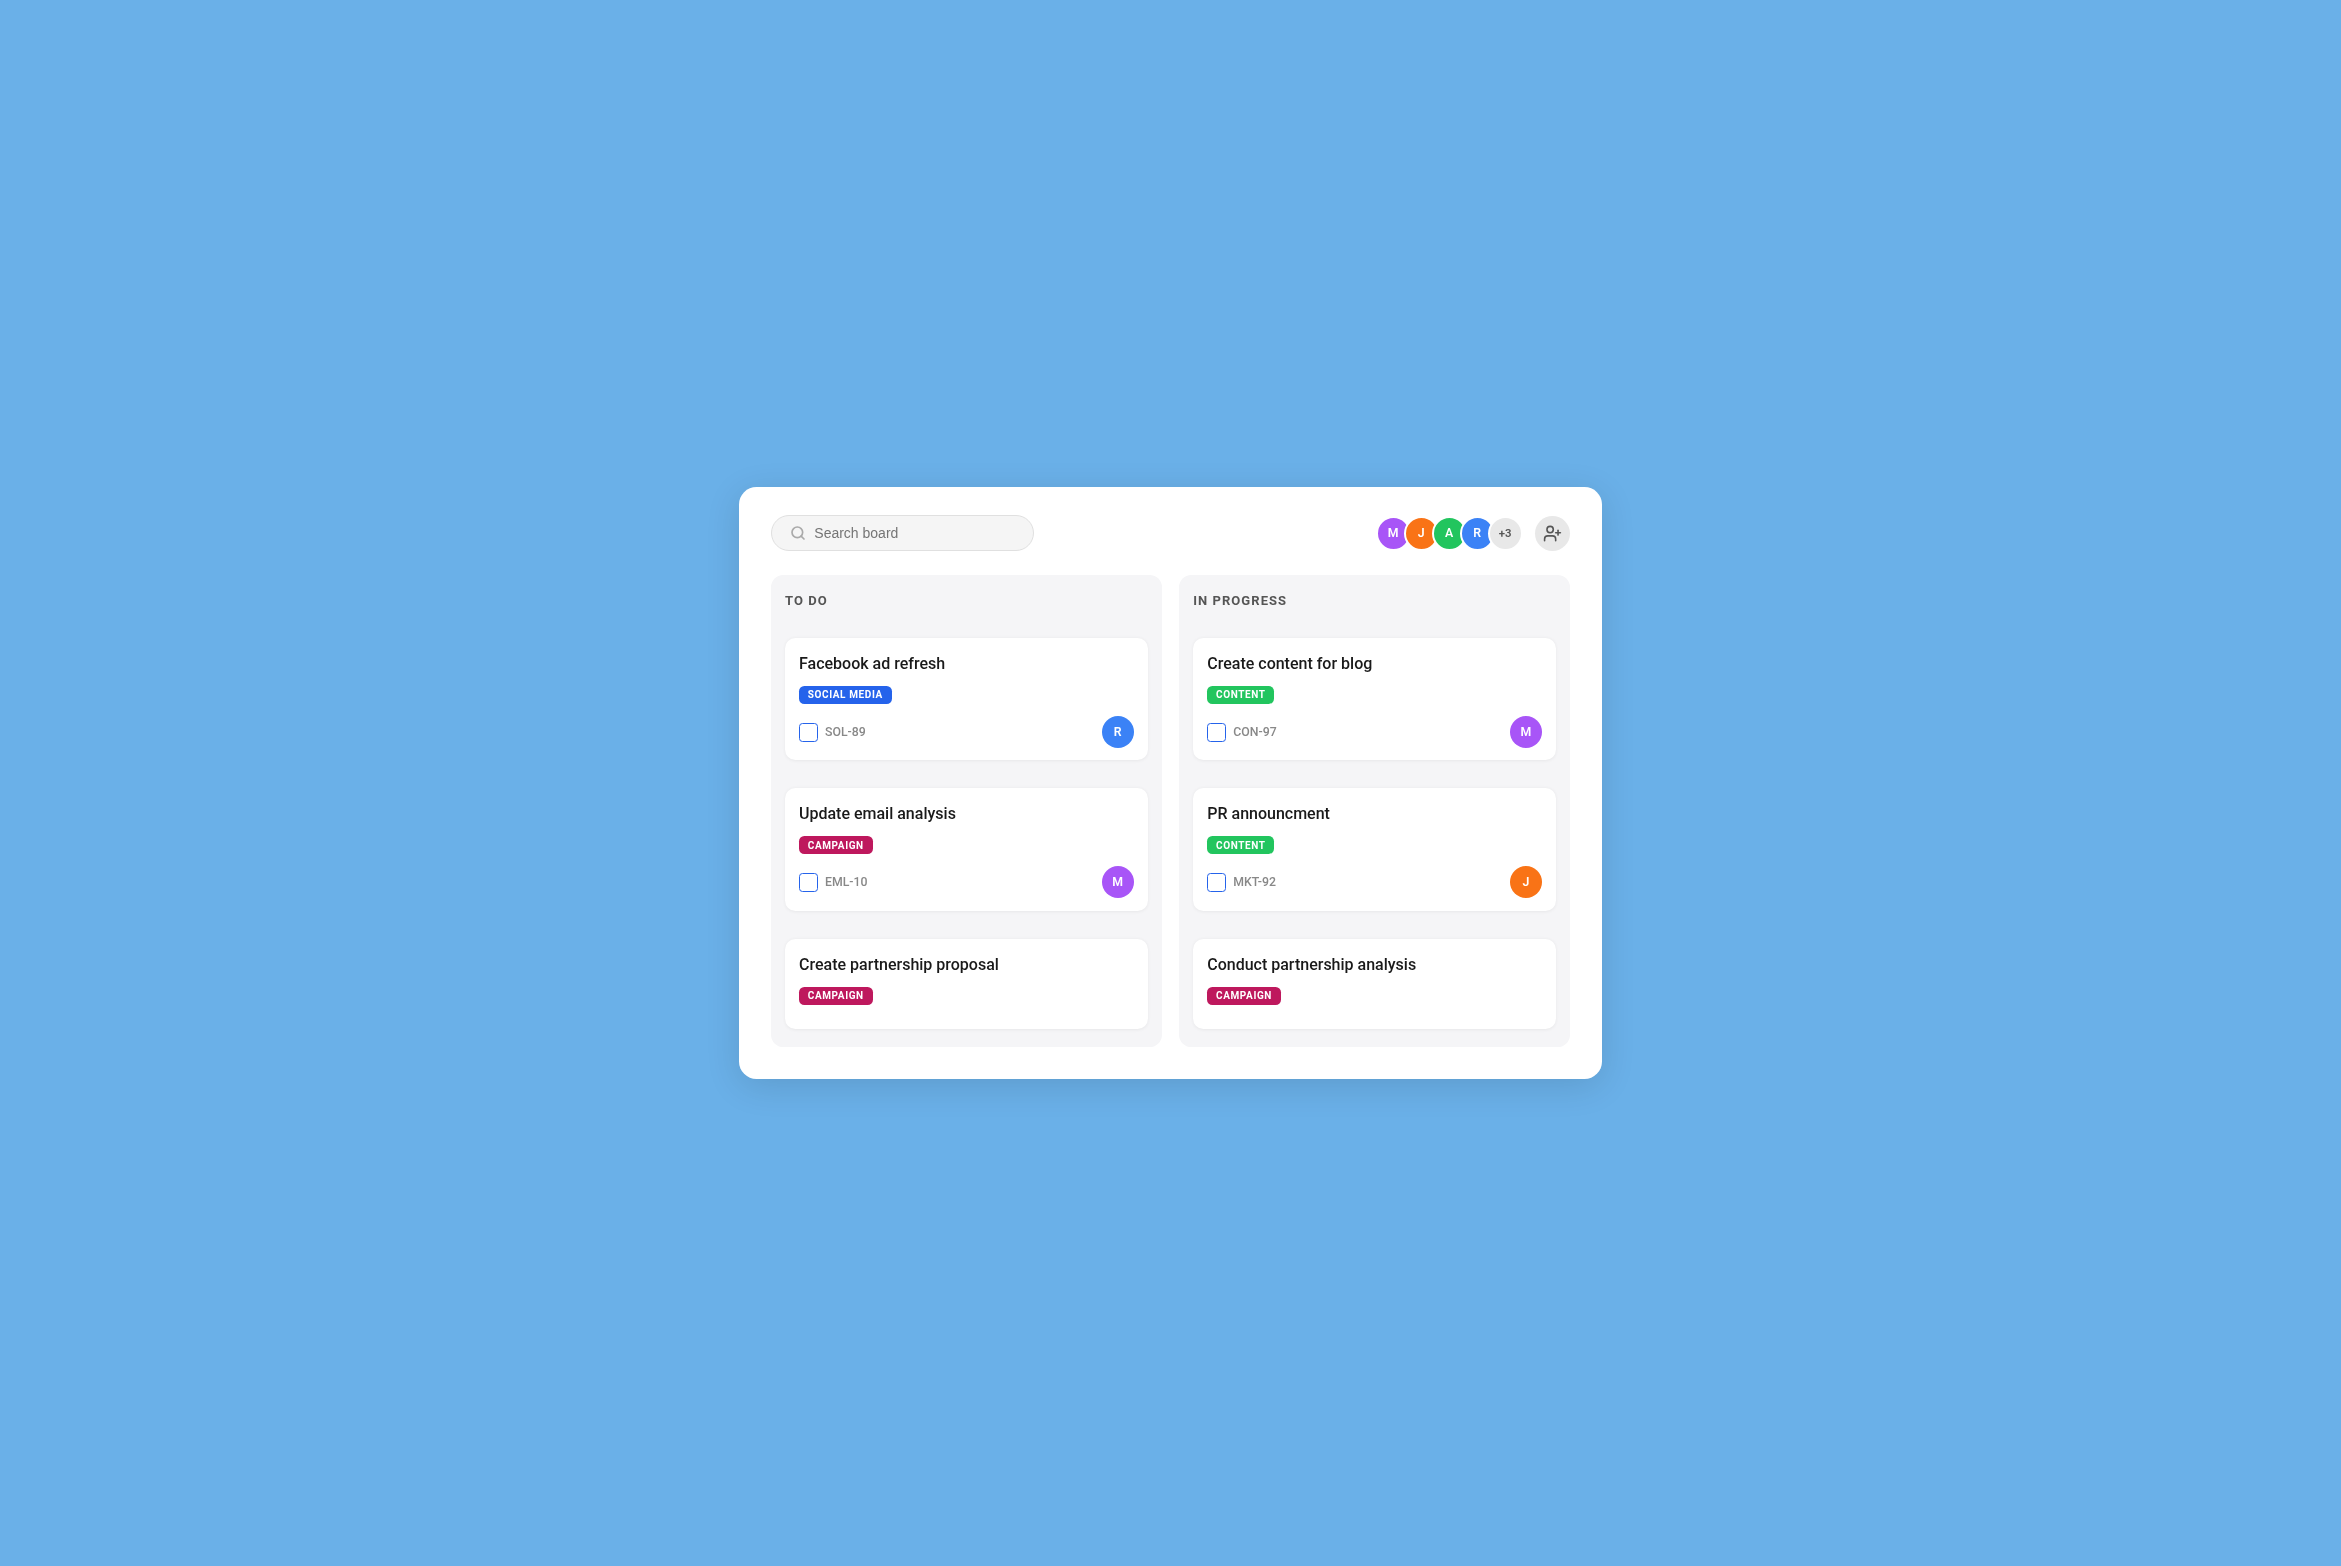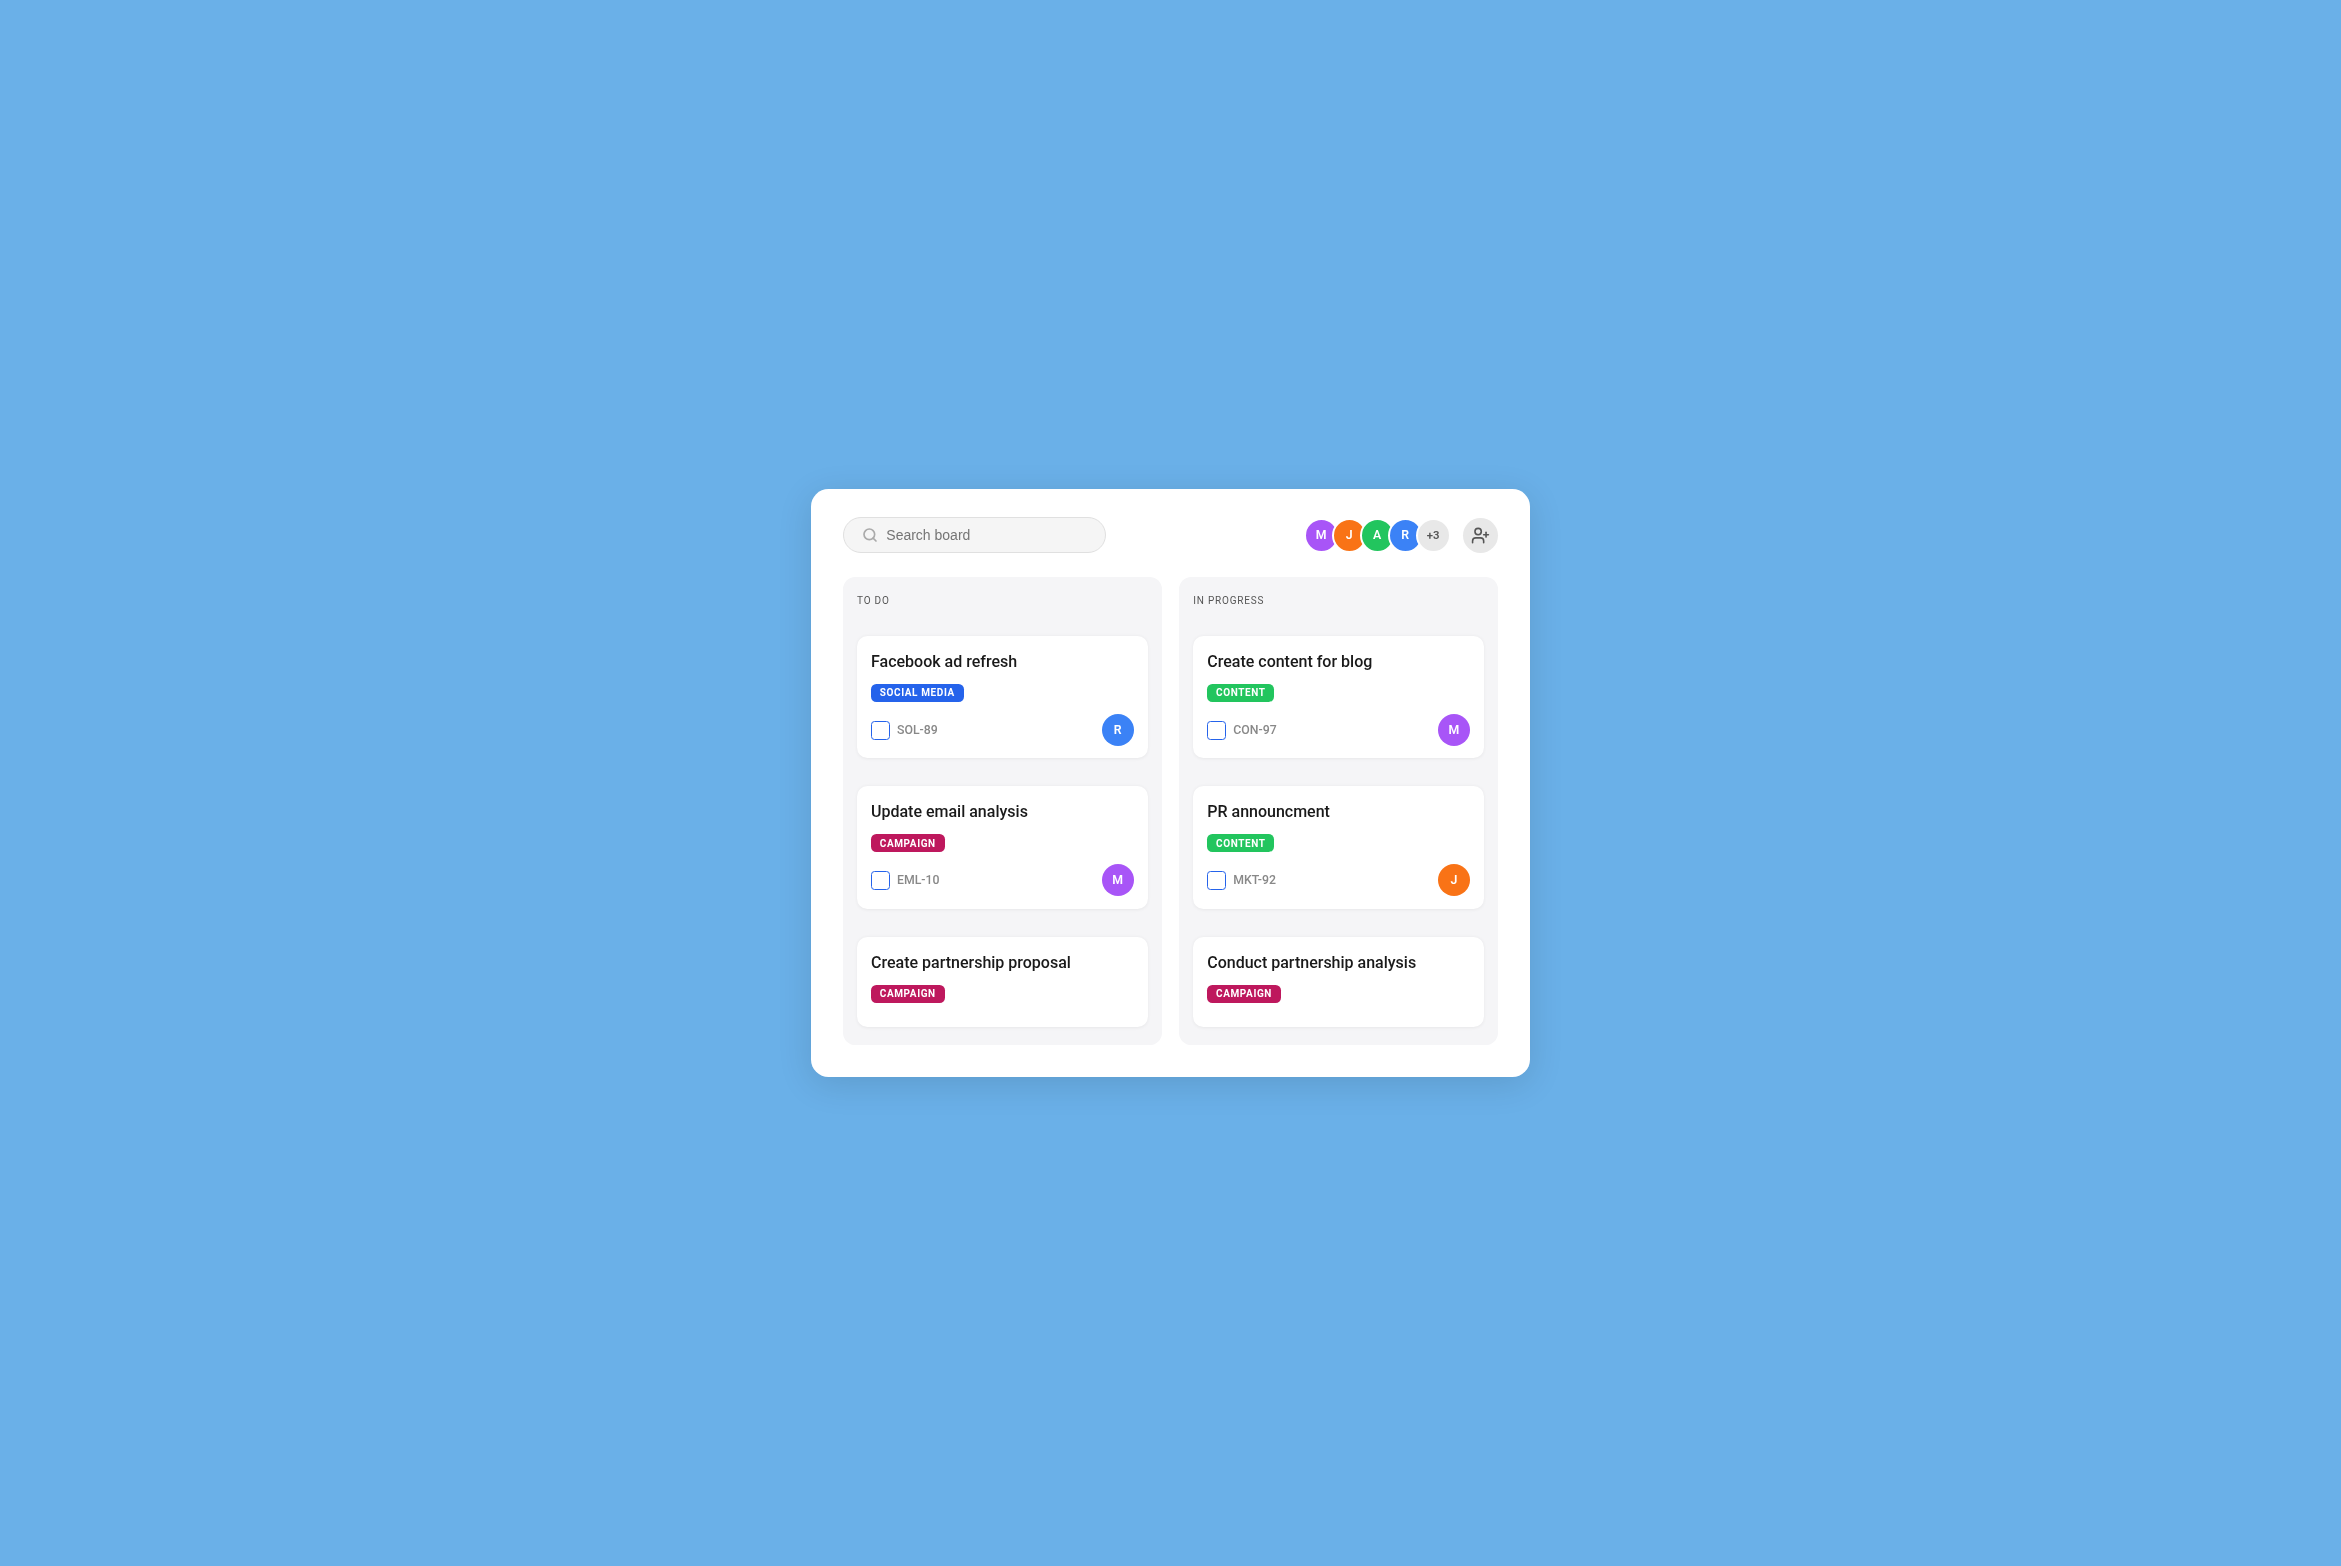--- a/index.html
+++ b/index.html
@@ -8,21 +8,21 @@
       min-height: 100vh;
       display: flex;
       align-items: center;
       justify-content: center;
       font-family: -apple-system, BlinkMacSystemFont, 'Segoe UI', Roboto, sans-serif;
     }
     .board-container {
       background: #ffffff;
       border-radius: 17.5px;
       padding: 28px 32px 32px 32px;
-      width: 719px;
+      width: 863px;
       box-shadow: 0 7px 35px rgba(0,0,0,0.12);
       position: relative;
     }
     .header {
       display: flex;
       align-items: center;
       justify-content: space-between;
       margin-bottom: 24.5px;
     }
     .search-bar {
@@ -87,22 +87,22 @@
       display: grid;
       grid-template-columns: 1fr 1fr;
       gap: 17.5px;
     }
     .column {
       background: #f5f5f7;
       border-radius: 12.3px;
       padding: 17.5px 14px;
     }
     .column-title {
-      font-size: 10px;
-      font-weight: 400;
+      font-size: 13px;
+      font-weight: 700;
       letter-spacing: 0.08em;
       color: #555;
       margin-bottom: 30px;
       text-transform: uppercase;
     }
     .cards {
       display: flex;
       flex-direction: column;
       gap: 28px;
     }

